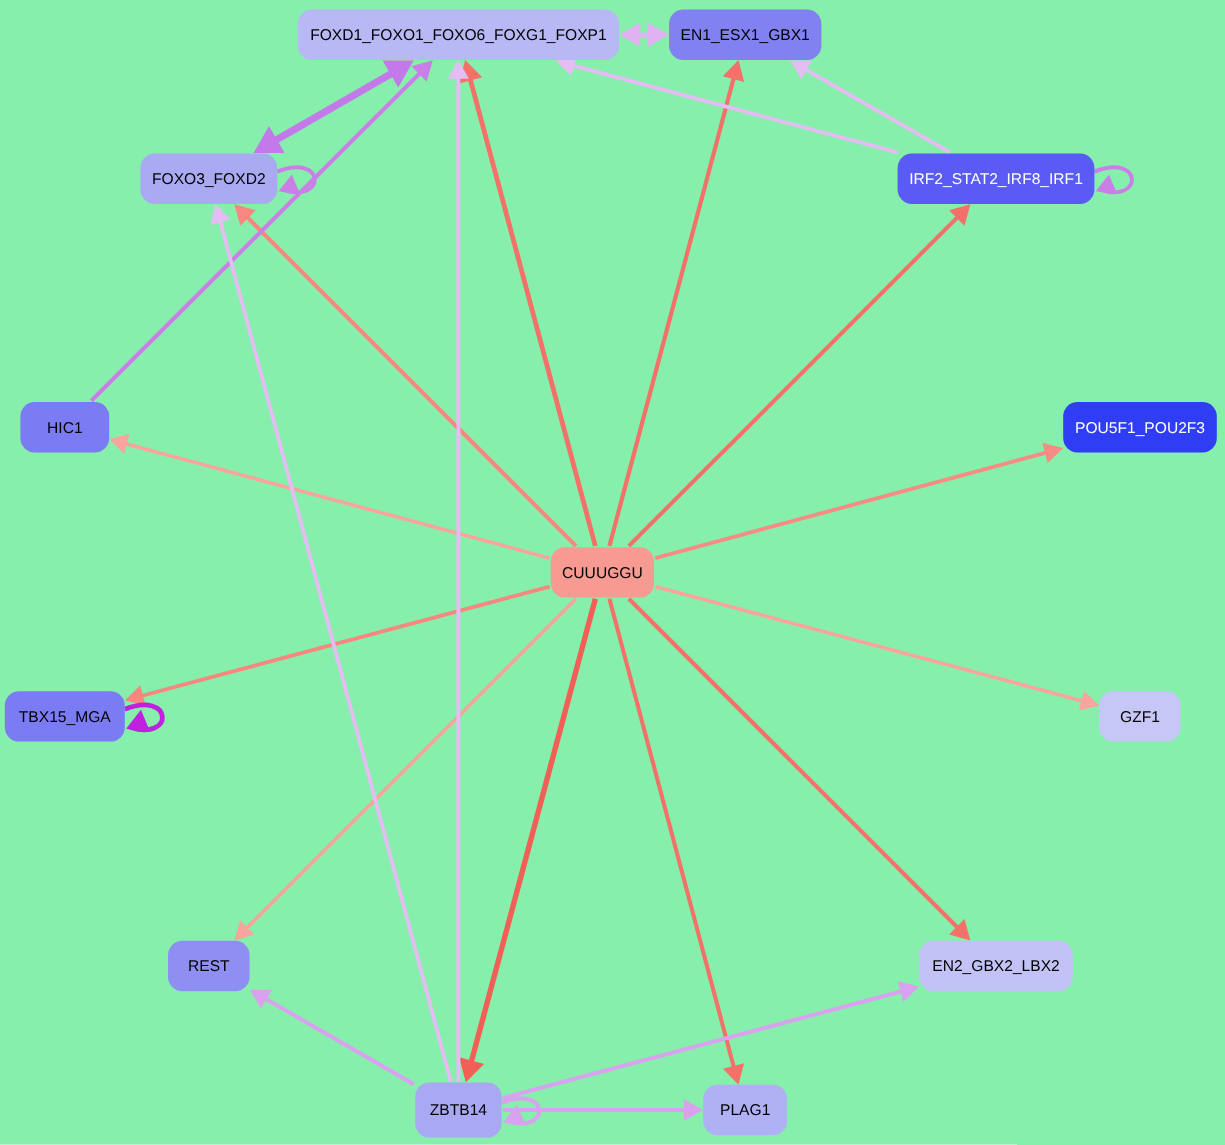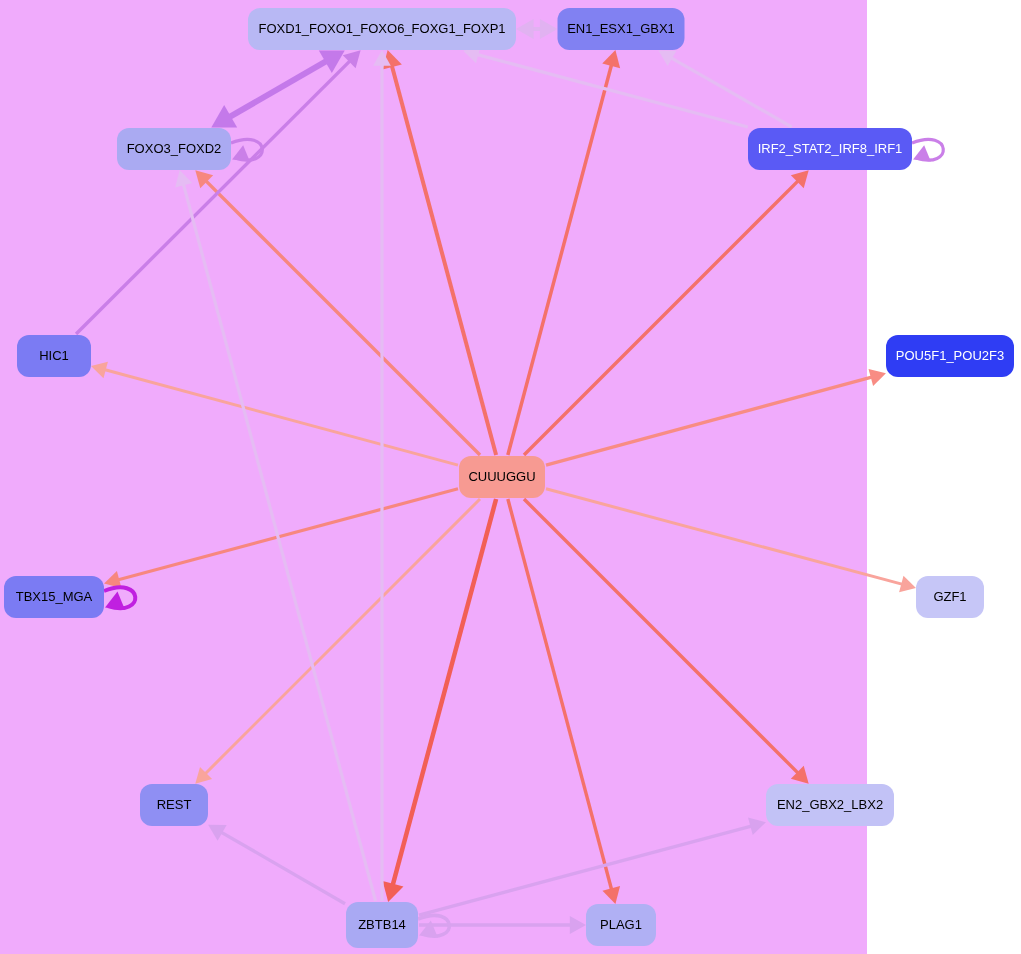--- a/index.html
+++ b/index.html
@@ -8,23 +8,23 @@
     background: #ffffff;
   }
   body {
     width: 1021px;
     height: 954px;
     font-family: "Liberation Sans", sans-serif;
     overflow: hidden;
   }
   #graph-root {
     position: relative;
-    width: 867px;
+    width: 1021px;
     height: 954px;
-    background: #f0abfc;
+    background: #86efac;
   }
   svg#network-svg {
     position: absolute;
     top: 0;
     left: 0;
     width: 1021px;
     height: 954px;
     display: block;
   }
   .node-rect {

